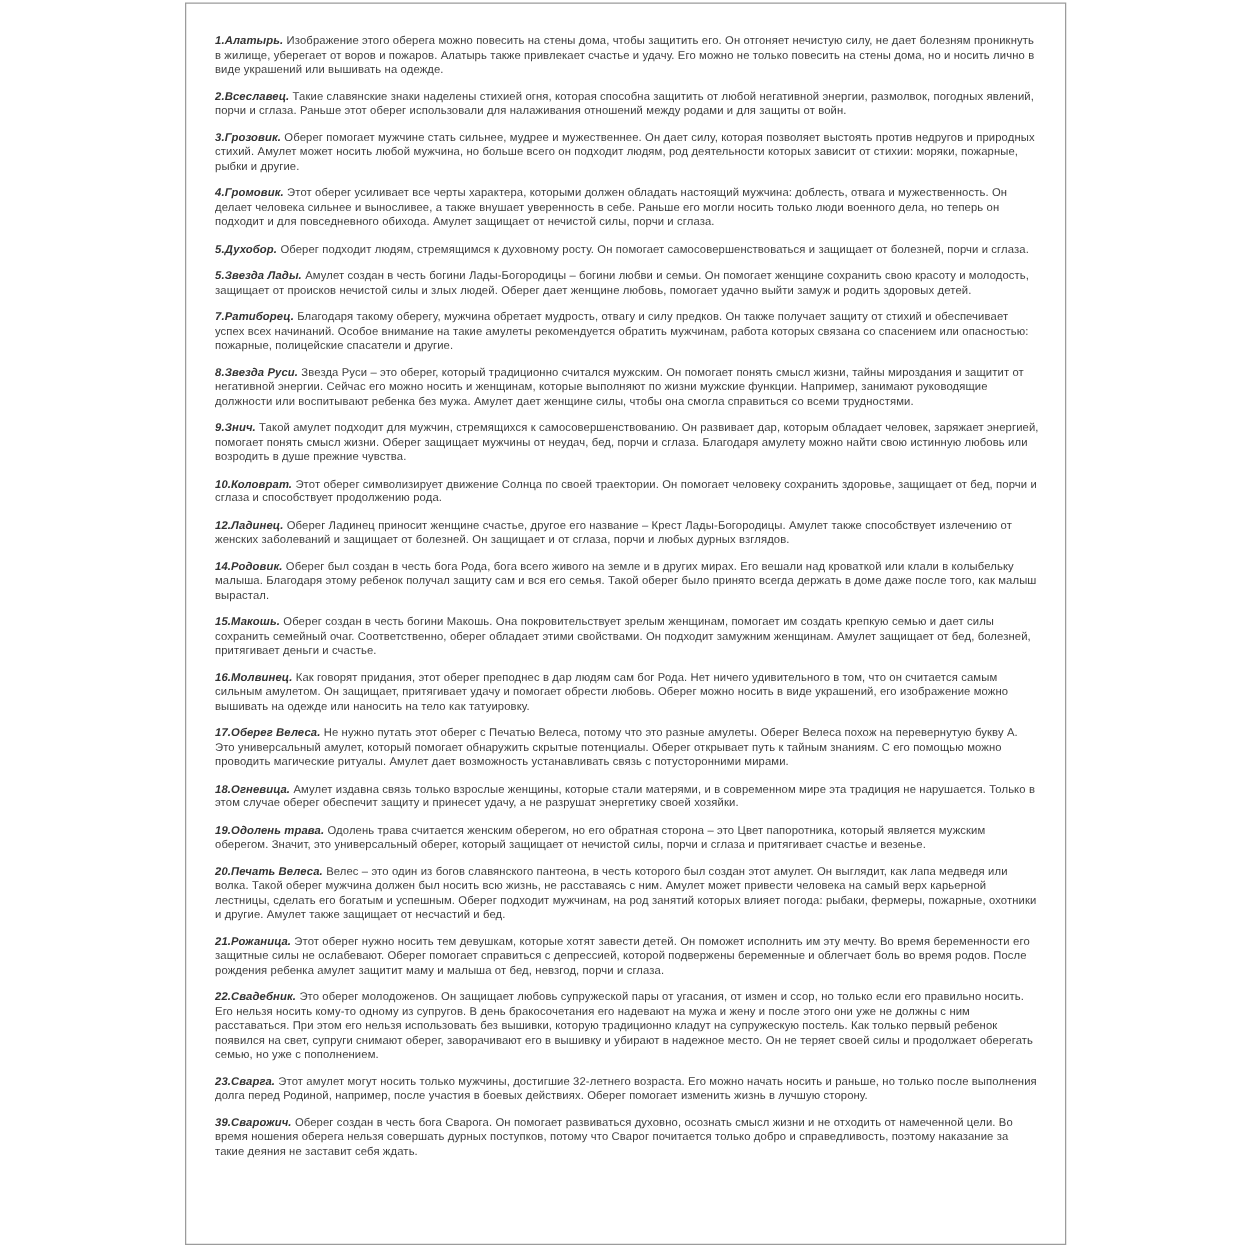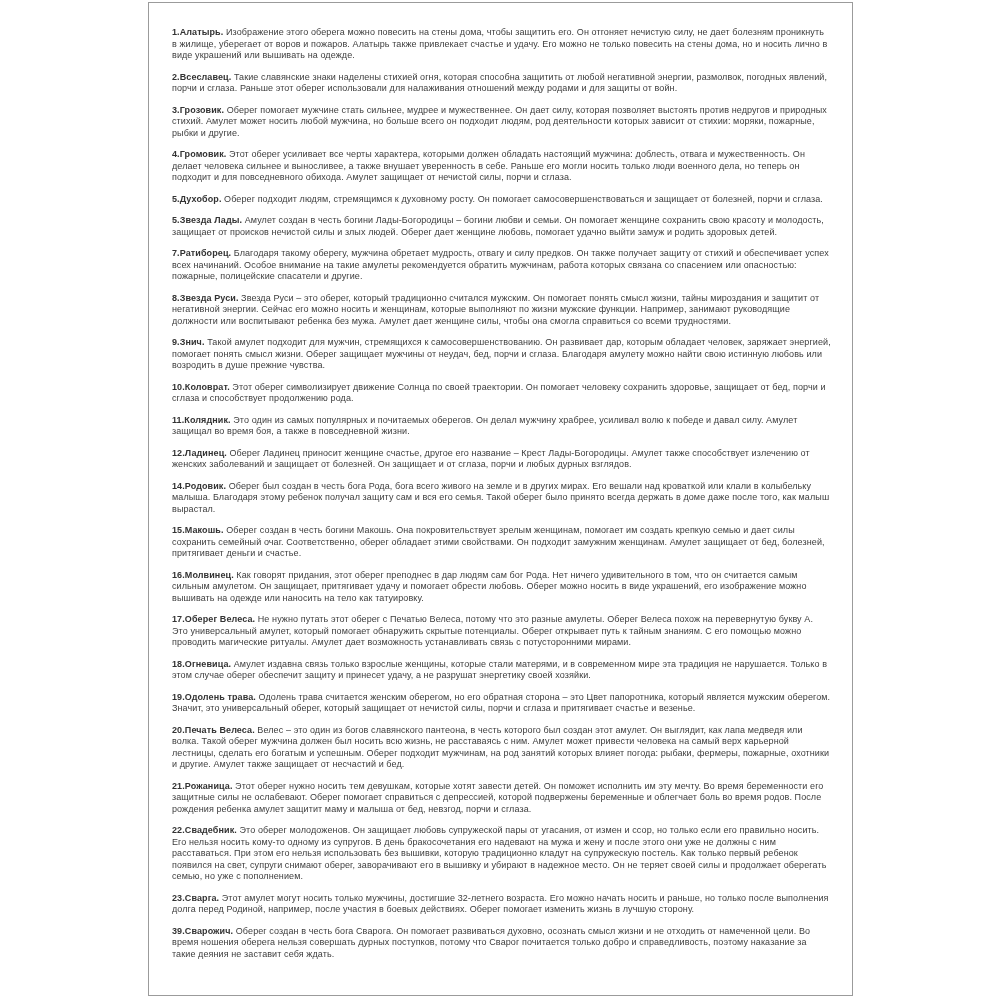--- a/index.html
+++ b/index.html
@@ -33,39 +33,39 @@
     margin: 0 0 10px 0;
     font-size: 9px;
     line-height: 11.5px;
     color: #3d3d3d;
     text-align: left;
     letter-spacing: 0.1px;
   }
   .entry b {
     font-weight: bold;
     color: #333333;
+    font-style: italic;
   }
 </style>
 </head>
 <body>
 
 <div class="canvas">
   <div class="page">
     <div id="amulet-list">
         <p class="entry"><b>1.Алатырь.</b> <span>Изображение этого оберега можно повесить на стены дома, чтобы защитить его. Он отгоняет нечистую силу, не дает болезням проникнуть в жилище, уберегает от воров и пожаров. Алатырь также привлекает счастье и удачу. Его можно не только повесить на стены дома, но и носить лично в виде украшений или вышивать на одежде.</span></p>
         <p class="entry"><b>2.Всеславец.</b> <span>Такие славянские знаки наделены стихией огня, которая способна защитить от любой негативной энергии, размолвок, погодных явлений, порчи и сглаза. Раньше этот оберег использовали для налаживания отношений между родами и для защиты от войн.</span></p>
         <p class="entry"><b>3.Грозовик.</b> <span>Оберег помогает мужчине стать сильнее, мудрее и мужественнее. Он дает силу, которая позволяет выстоять против недругов и природных стихий. Амулет может носить любой мужчина, но больше всего он подходит людям, род деятельности которых зависит от стихии: моряки, пожарные, рыбки и другие.</span></p>
         <p class="entry"><b>4.Громовик.</b> <span>Этот оберег усиливает все черты характера, которыми должен обладать настоящий мужчина: доблесть, отвага и мужественность. Он делает человека сильнее и выносливее, а также внушает уверенность в себе. Раньше его могли носить только люди военного дела, но теперь он подходит и для повседневного обихода. Амулет защищает от нечистой силы, порчи и сглаза.</span></p>
         <p class="entry"><b>5.Духобор.</b> <span>Оберег подходит людям, стремящимся к духовному росту. Он помогает самосовершенствоваться и защищает от болезней, порчи и сглаза.</span></p>
         <p class="entry"><b>5.Звезда Лады.</b> <span>Амулет создан в честь богини Лады-Богородицы – богини любви и семьи. Он помогает женщине сохранить свою красоту и молодость, защищает от происков нечистой силы и злых людей. Оберег дает женщине любовь, помогает удачно выйти замуж и родить здоровых детей.</span></p>
         <p class="entry"><b>7.Ратиборец.</b> <span>Благодаря такому оберегу, мужчина обретает мудрость, отвагу и силу предков. Он также получает защиту от стихий и обеспечивает успех всех начинаний. Особое внимание на такие амулеты рекомендуется обратить мужчинам, работа которых связана со спасением или опасностью: пожарные, полицейские спасатели и другие.</span></p>
         <p class="entry"><b>8.Звезда Руси.</b> <span>Звезда Руси – это оберег, который традиционно считался мужским. Он помогает понять смысл жизни, тайны мироздания и защитит от негативной энергии. Сейчас его можно носить и женщинам, которые выполняют по жизни мужские функции. Например, занимают руководящие должности или воспитывают ребенка без мужа. Амулет дает женщине силы, чтобы она смогла справиться со всеми трудностями.</span></p>
         <p class="entry"><b>9.Знич.</b> <span>Такой амулет подходит для мужчин, стремящихся к самосовершенствованию. Он развивает дар, которым обладает человек, заряжает энергией, помогает понять смысл жизни. Оберег защищает мужчины от неудач, бед, порчи и сглаза. Благодаря амулету можно найти свою истинную любовь или возродить в душе прежние чувства.</span></p>
         <p class="entry"><b>10.Коловрат.</b> <span>Этот оберег символизирует движение Солнца по своей траектории. Он помогает человеку сохранить здоровье, защищает от бед, порчи и сглаза и способствует продолжению рода.</span></p>
-        <p class="entry"><b>11.Колядник.</b> <span>Это один из самых популярных и почитаемых оберегов. Он делал мужчину храбрее, усиливал волю к победе и давал силу. Амулет защищал во время боя, а также в повседневной жизни.</span></p>
         <p class="entry"><b>12.Ладинец.</b> <span>Оберег Ладинец приносит женщине счастье, другое его название – Крест Лады-Богородицы. Амулет также способствует излечению от женских заболеваний и защищает от болезней. Он защищает и от сглаза, порчи и любых дурных взглядов.</span></p>
         <p class="entry"><b>14.Родовик.</b> <span>Оберег был создан в честь бога Рода, бога всего живого на земле и в других мирах. Его вешали над кроваткой или клали в колыбельку малыша. Благодаря этому ребенок получал защиту сам и вся его семья. Такой оберег было принято всегда держать в доме даже после того, как малыш вырастал.</span></p>
         <p class="entry"><b>15.Макошь.</b> <span>Оберег создан в честь богини Макошь. Она покровительствует зрелым женщинам, помогает им создать крепкую семью и дает силы сохранить семейный очаг. Соответственно, оберег обладает этими свойствами. Он подходит замужним женщинам. Амулет защищает от бед, болезней, притягивает деньги и счастье.</span></p>
         <p class="entry"><b>16.Молвинец.</b> <span>Как говорят придания, этот оберег преподнес в дар людям сам бог Рода. Нет ничего удивительного в том, что он считается самым сильным амулетом. Он защищает, притягивает удачу и помогает обрести любовь. Оберег можно носить в виде украшений, его изображение можно вышивать на одежде или наносить на тело как татуировку.</span></p>
         <p class="entry"><b>17.Оберег Велеса.</b> <span>Не нужно путать этот оберег с Печатью Велеса, потому что это разные амулеты. Оберег Велеса похож на перевернутую букву А. Это универсальный амулет, который помогает обнаружить скрытые потенциалы. Оберег открывает путь к тайным знаниям. С его помощью можно проводить магические ритуалы. Амулет дает возможность устанавливать связь с потусторонними мирами.</span></p>
         <p class="entry"><b>18.Огневица.</b> <span>Амулет издавна связь только взрослые женщины, которые стали матерями, и в современном мире эта традиция не нарушается. Только в этом случае оберег обеспечит защиту и принесет удачу, а не разрушат энергетику своей хозяйки.</span></p>
         <p class="entry"><b>19.Одолень трава.</b> <span>Одолень трава считается женским оберегом, но его обратная сторона – это Цвет папоротника, который является мужским оберегом. Значит, это универсальный оберег, который защищает от нечистой силы, порчи и сглаза и притягивает счастье и везенье.</span></p>
         <p class="entry"><b>20.Печать Велеса.</b> <span>Велес – это один из богов славянского пантеона, в честь которого был создан этот амулет. Он выглядит, как лапа медведя или волка. Такой оберег мужчина должен был носить всю жизнь, не расставаясь с ним. Амулет может привести человека на самый верх карьерной лестницы, сделать его богатым и успешным. Оберег подходит мужчинам, на род занятий которых влияет погода: рыбаки, фермеры, пожарные, охотники и другие. Амулет также защищает от несчастий и бед.</span></p>
         <p class="entry"><b>21.Рожаница.</b> <span>Этот оберег нужно носить тем девушкам, которые хотят завести детей. Он поможет исполнить им эту мечту. Во время беременности его защитные силы не ослабевают. Оберег помогает справиться с депрессией, которой подвержены беременные и облегчает боль во время родов. После рождения ребенка амулет защитит маму и малыша от бед, невзгод, порчи и сглаза.</span></p>
         <p class="entry"><b>22.Свадебник.</b> <span>Это оберег молодоженов. Он защищает любовь супружеской пары от угасания, от измен и ссор, но только если его правильно носить. Его нельзя носить кому-то одному из супругов. В день бракосочетания его надевают на мужа и жену и после этого они уже не должны с ним расставаться. При этом его нельзя использовать без вышивки, которую традиционно кладут на супружескую постель. Как только первый ребенок появился на свет, супруги снимают оберег, заворачивают его в вышивку и убирают в надежное место. Он не теряет своей силы и продолжает оберегать семью, но уже с пополнением.</span></p>

